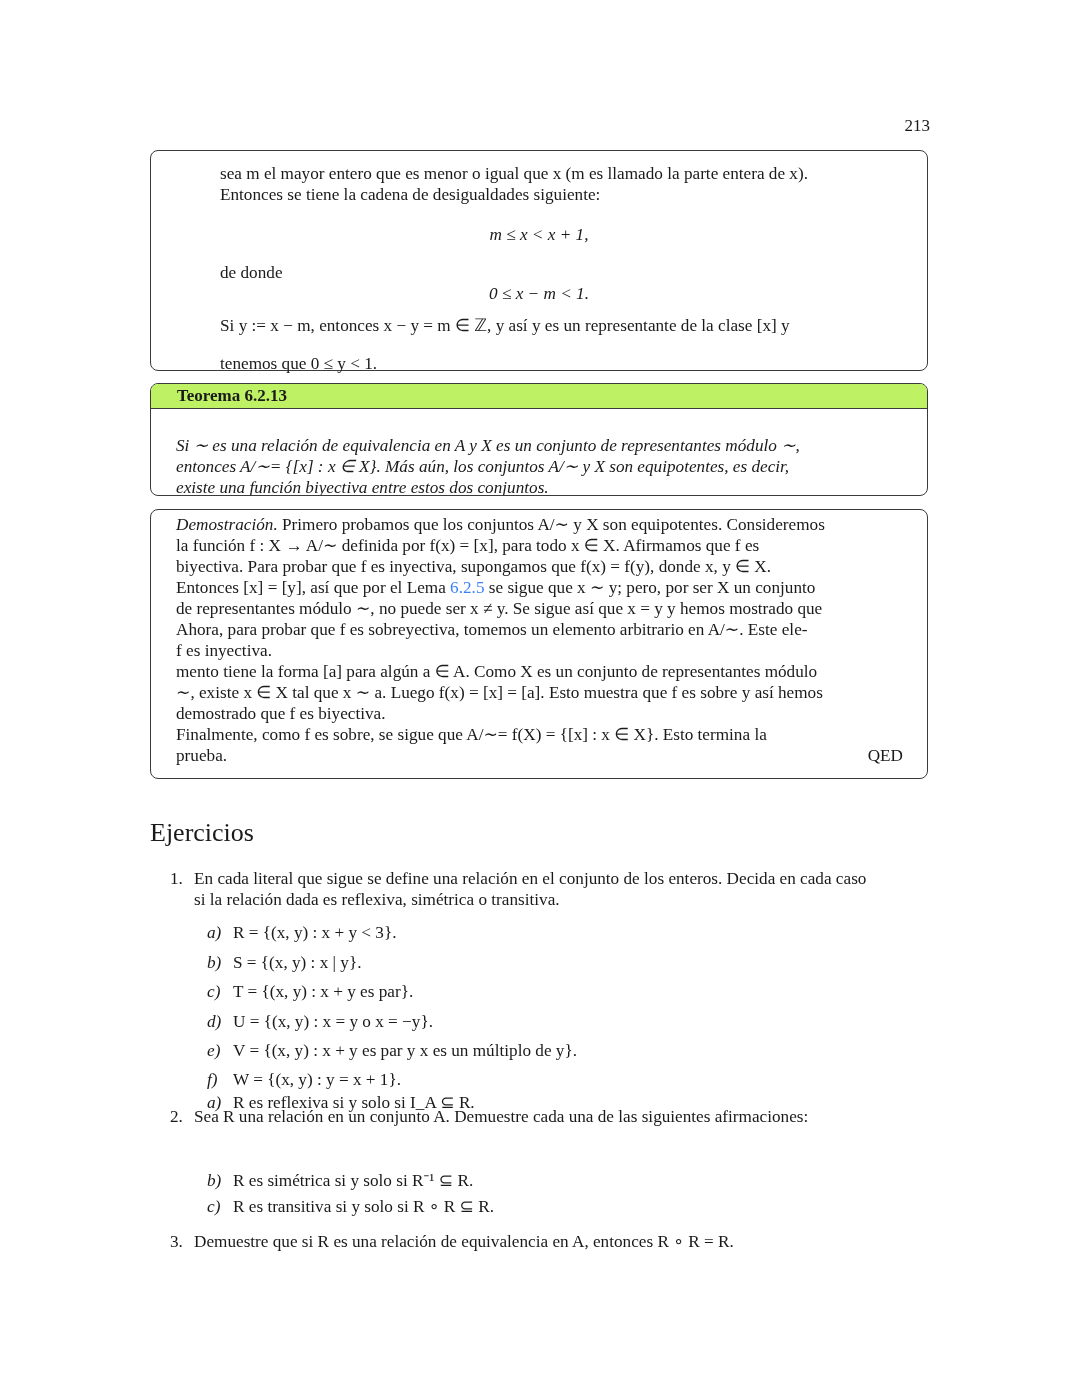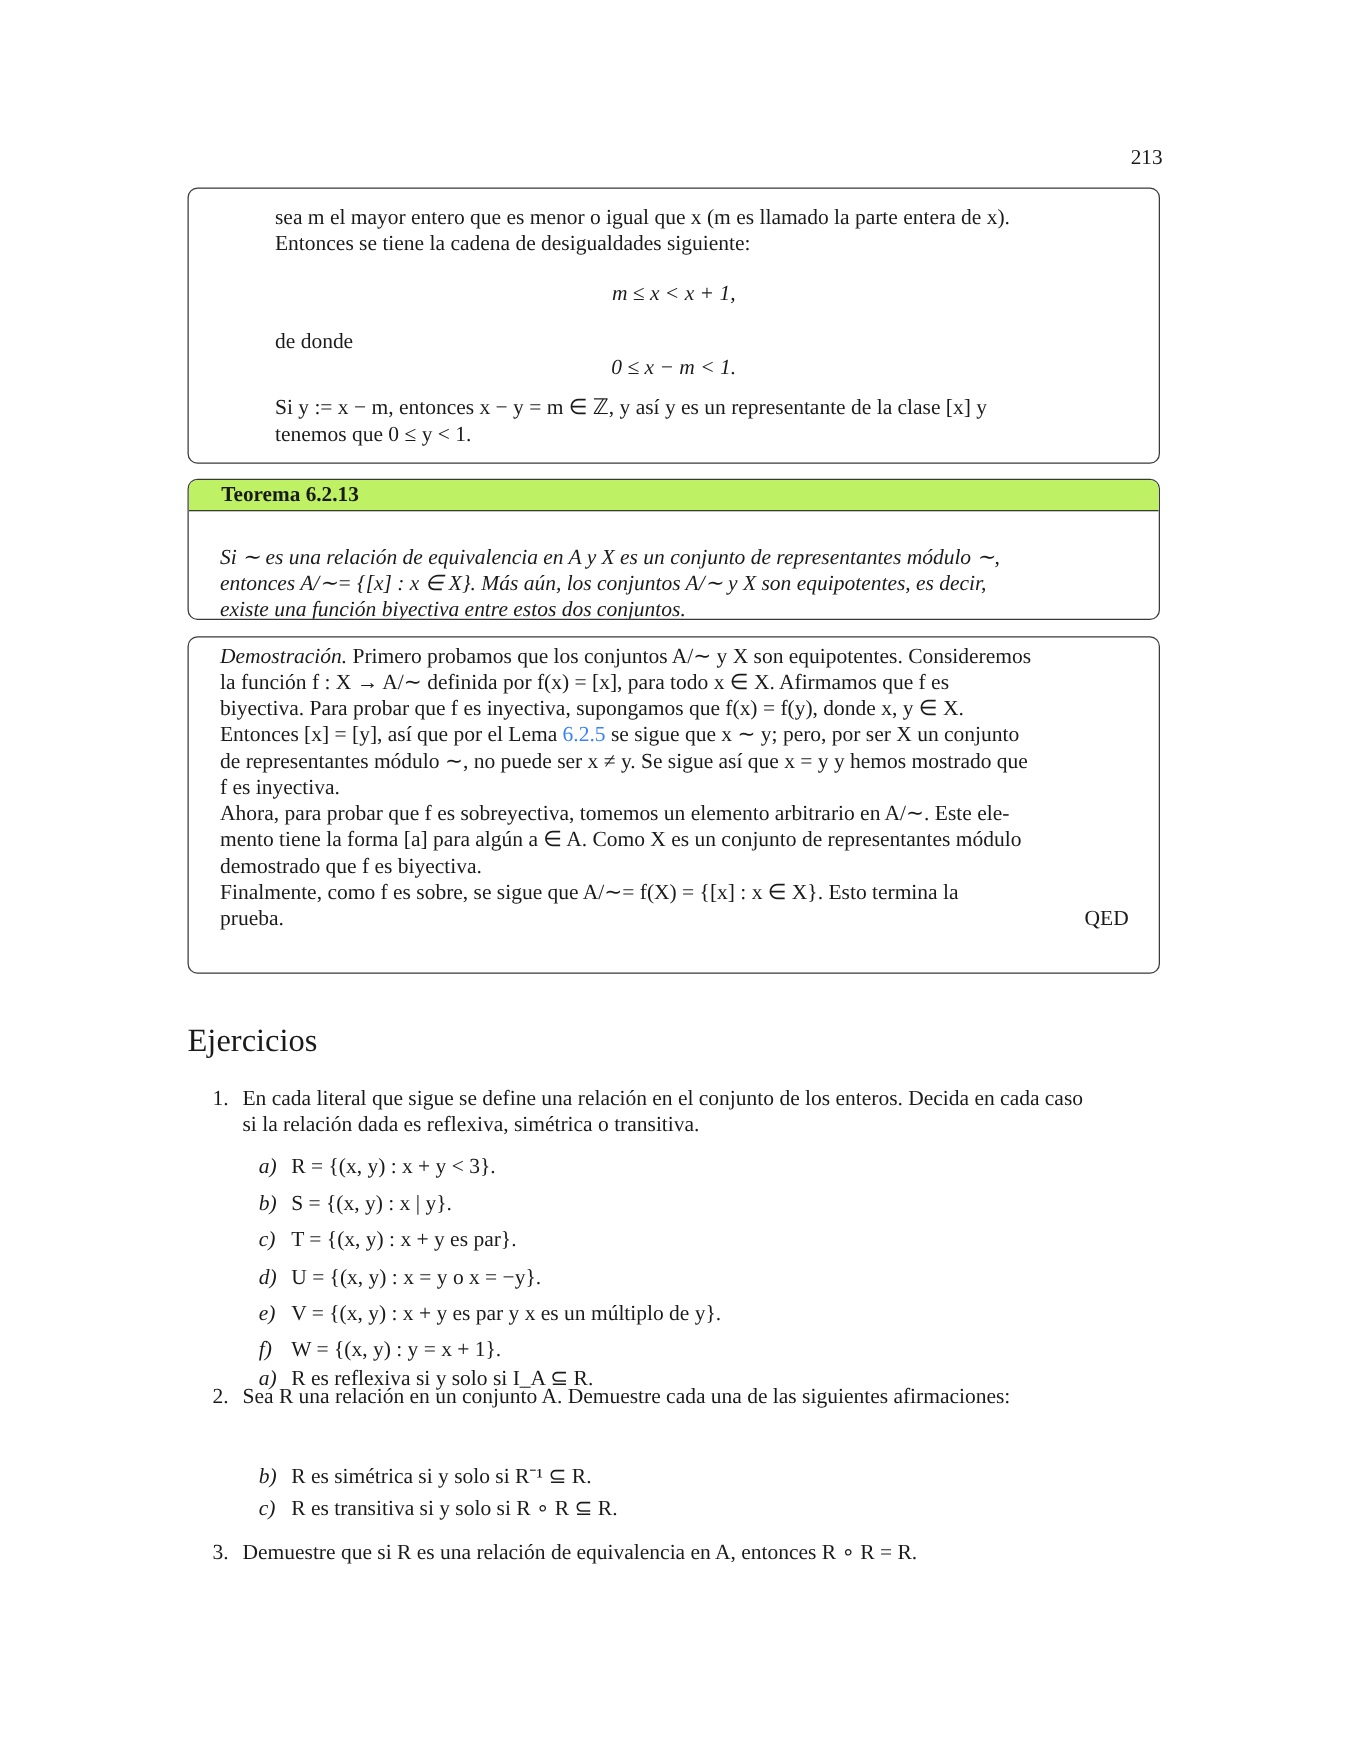--- a/index.html
+++ b/index.html
@@ -56,42 +56,43 @@
 
   <div class="page-number">213</div>
 
   <div class="box box-prev">
     <div class="text" style="top:12px">sea m el mayor entero que es menor o igual que x (m es llamado la parte entera de x).</div>
     <div class="text" style="top:33px">Entonces se tiene la cadena de desigualdades siguiente:</div>
     <div class="display" style="top:74px">m ≤ x &lt; x + 1,</div>
     <div class="text" style="top:111px">de donde</div>
     <div class="display" style="top:133px">0 ≤ x − m &lt; 1.</div>
     <div class="text" style="top:164px">Si y := x − m, entonces x − y = m ∈ ℤ, y así y es un representante de la clase [x] y</div>
-    <div class="text" style="top:186px">tenemos que 0 ≤ y &lt; 1.</div>
+    <div class="text" style="top:202px">tenemos que 0 ≤ y &lt; 1.</div>
   </div>
 
   <div class="box box-thm">
     <div class="thm-header">Teorema 6.2.13</div>
     <div class="thm-body text it">
       <span class="ln">Si ∼ es una relación de equivalencia en A y X es un conjunto de representantes módulo ∼,</span>
       <span class="ln">entonces A/∼= {[x] : x ∈ X}. Más aún, los conjuntos A/∼ y X son equipotentes, es decir,</span>
       <span class="ln">existe una función biyectiva entre estos dos conjuntos.</span>
     </div>
   </div>
 
   <div class="box box-proof">
     <div class="proof-body text">
       <span class="ln"><span class="it">Demostración.</span> <span>Primero probamos que los conjuntos A/∼ y X son equipotentes. Consideremos</span></span>
       <span class="ln">la función f : X → A/∼ definida por f(x) = [x], para todo x ∈ X. Afirmamos que f es</span>
       <span class="ln">biyectiva. Para probar que f es inyectiva, supongamos que f(x) = f(y), donde x, y ∈ X.</span>
       <span class="ln"><span>Entonces [x] = [y], así que por el Lema </span><span class="link">6.2.5</span><span> se sigue que x ∼ y; pero, por ser X un conjunto</span></span>
       <span class="ln">de representantes módulo ∼, no puede ser x ≠ y. Se sigue así que x = y y hemos mostrado que</span>
+      <span class="ln">Ahora, para probar que f es sobreyectiva, tomemos un elemento arbitrario en A/∼. Este ele-</span>
       <span class="ln">f es inyectiva.</span>
-      <span class="ln">Ahora, para probar que f es sobreyectiva, tomemos un elemento arbitrario en A/∼. Este ele-</span>
       <span class="ln">mento tiene la forma [a] para algún a ∈ A. Como X es un conjunto de representantes módulo</span>
+      <span class="ln">∼, existe x ∈ X tal que x ∼ a. Luego f(x) = [x] = [a]. Esto muestra que f es sobre y así hemos</span>
       <span class="ln">demostrado que f es biyectiva.</span>
       <span class="ln">Finalmente, como f es sobre, se sigue que A/∼= f(X) = {[x] : x ∈ X}. Esto termina la</span>
       <span class="qed-line">
           <span>prueba.</span>
           <span>QED</span>
         </span>
     </div>
   </div>
 
   <div class="section-title">Ejercicios</div>

